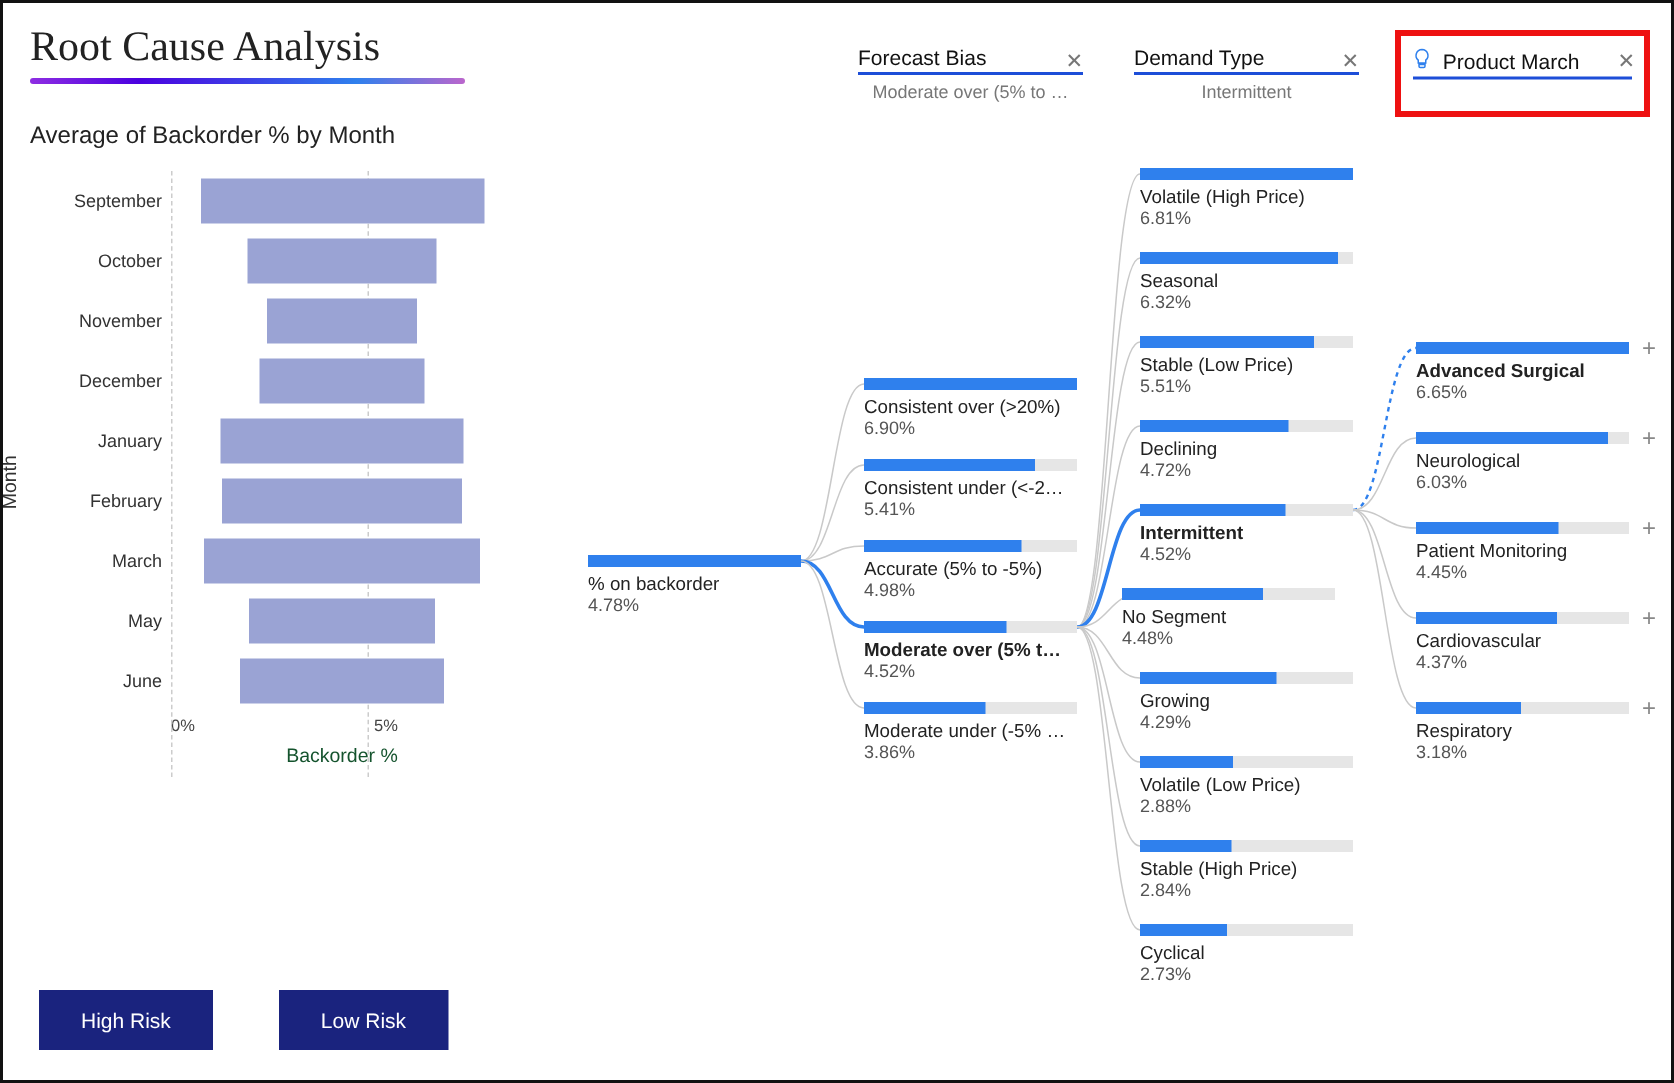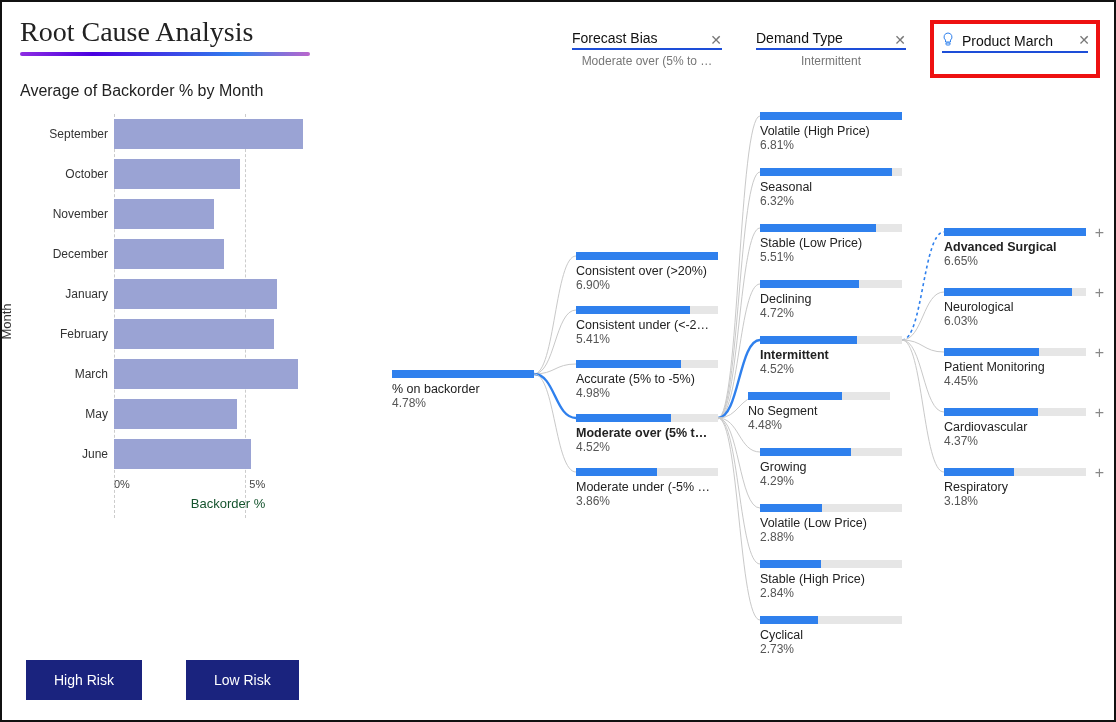--- a/index.html
+++ b/index.html
@@ -102,20 +102,21 @@
     top: 0;
     bottom: 36px;
     width: 0;
     border-left: 1px dashed #ccc;
   }
   .bar-row {
     display: flex;
     align-items: center;
     height: 40px;
     position: relative;
+    justify-content: center;
   }
   .bar-row .cat {
     position: absolute;
     left: -96px;
     width: 90px;
     text-align: right;
     font-size: 12px;
     color: #333;
   }
   .bar-row .cat.bold { font-weight: 600; }

